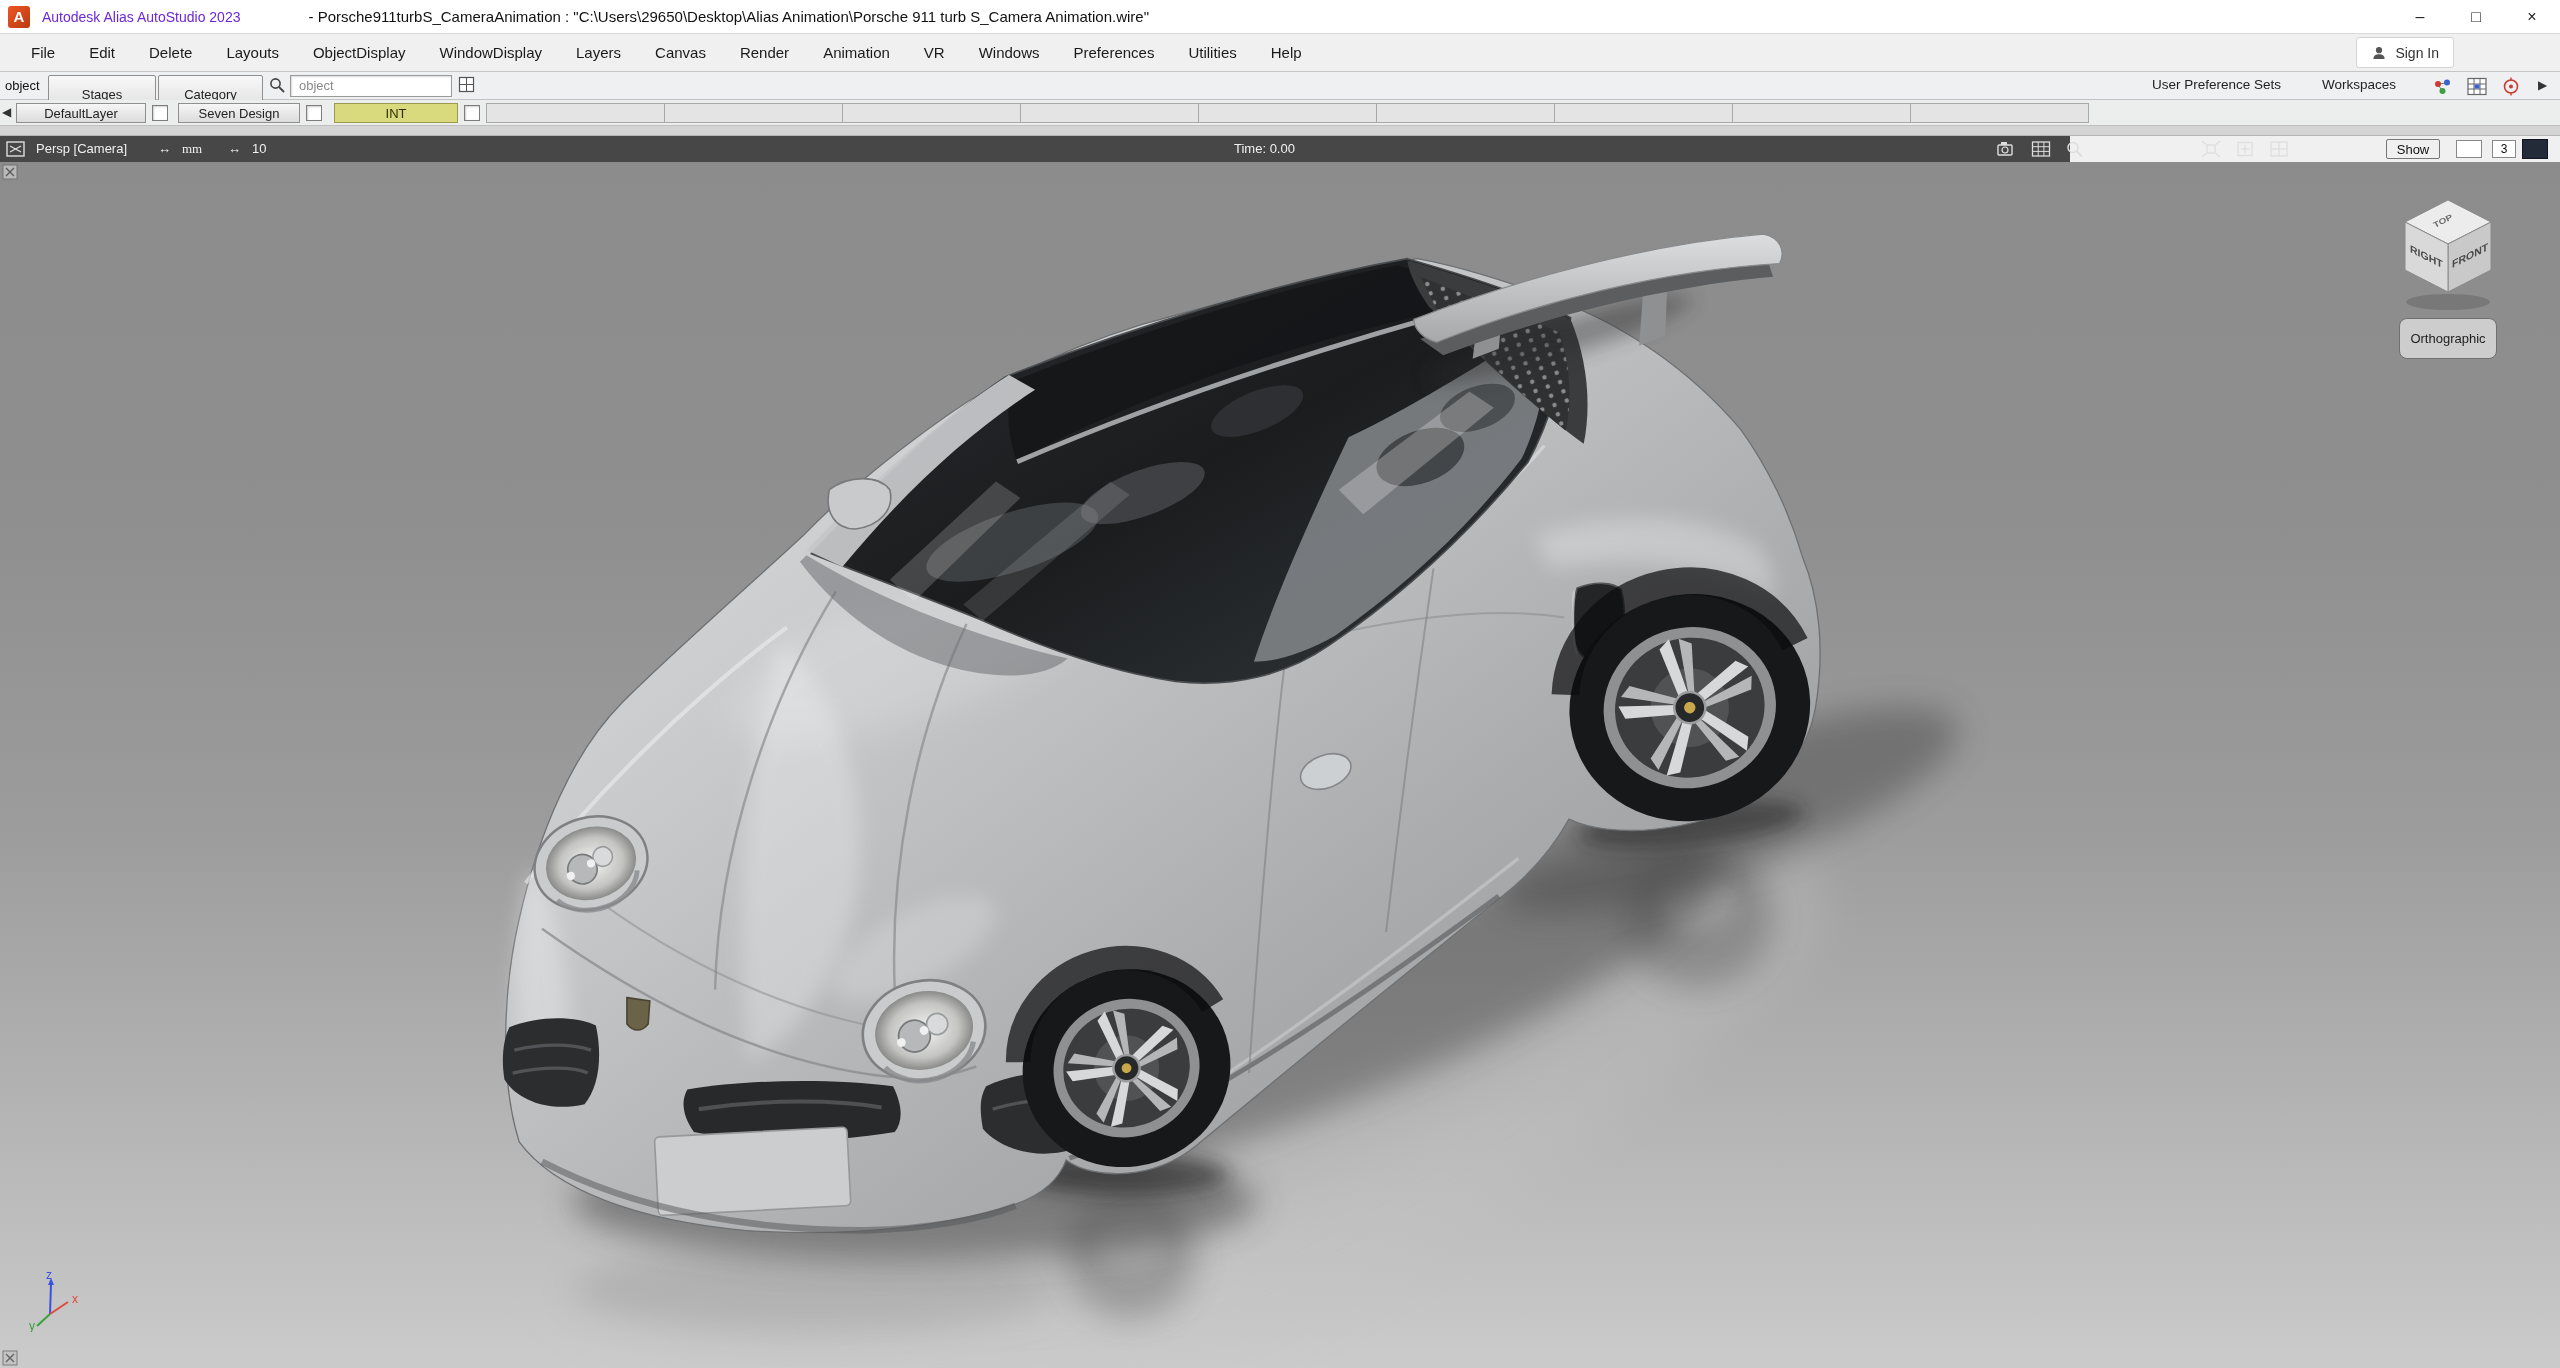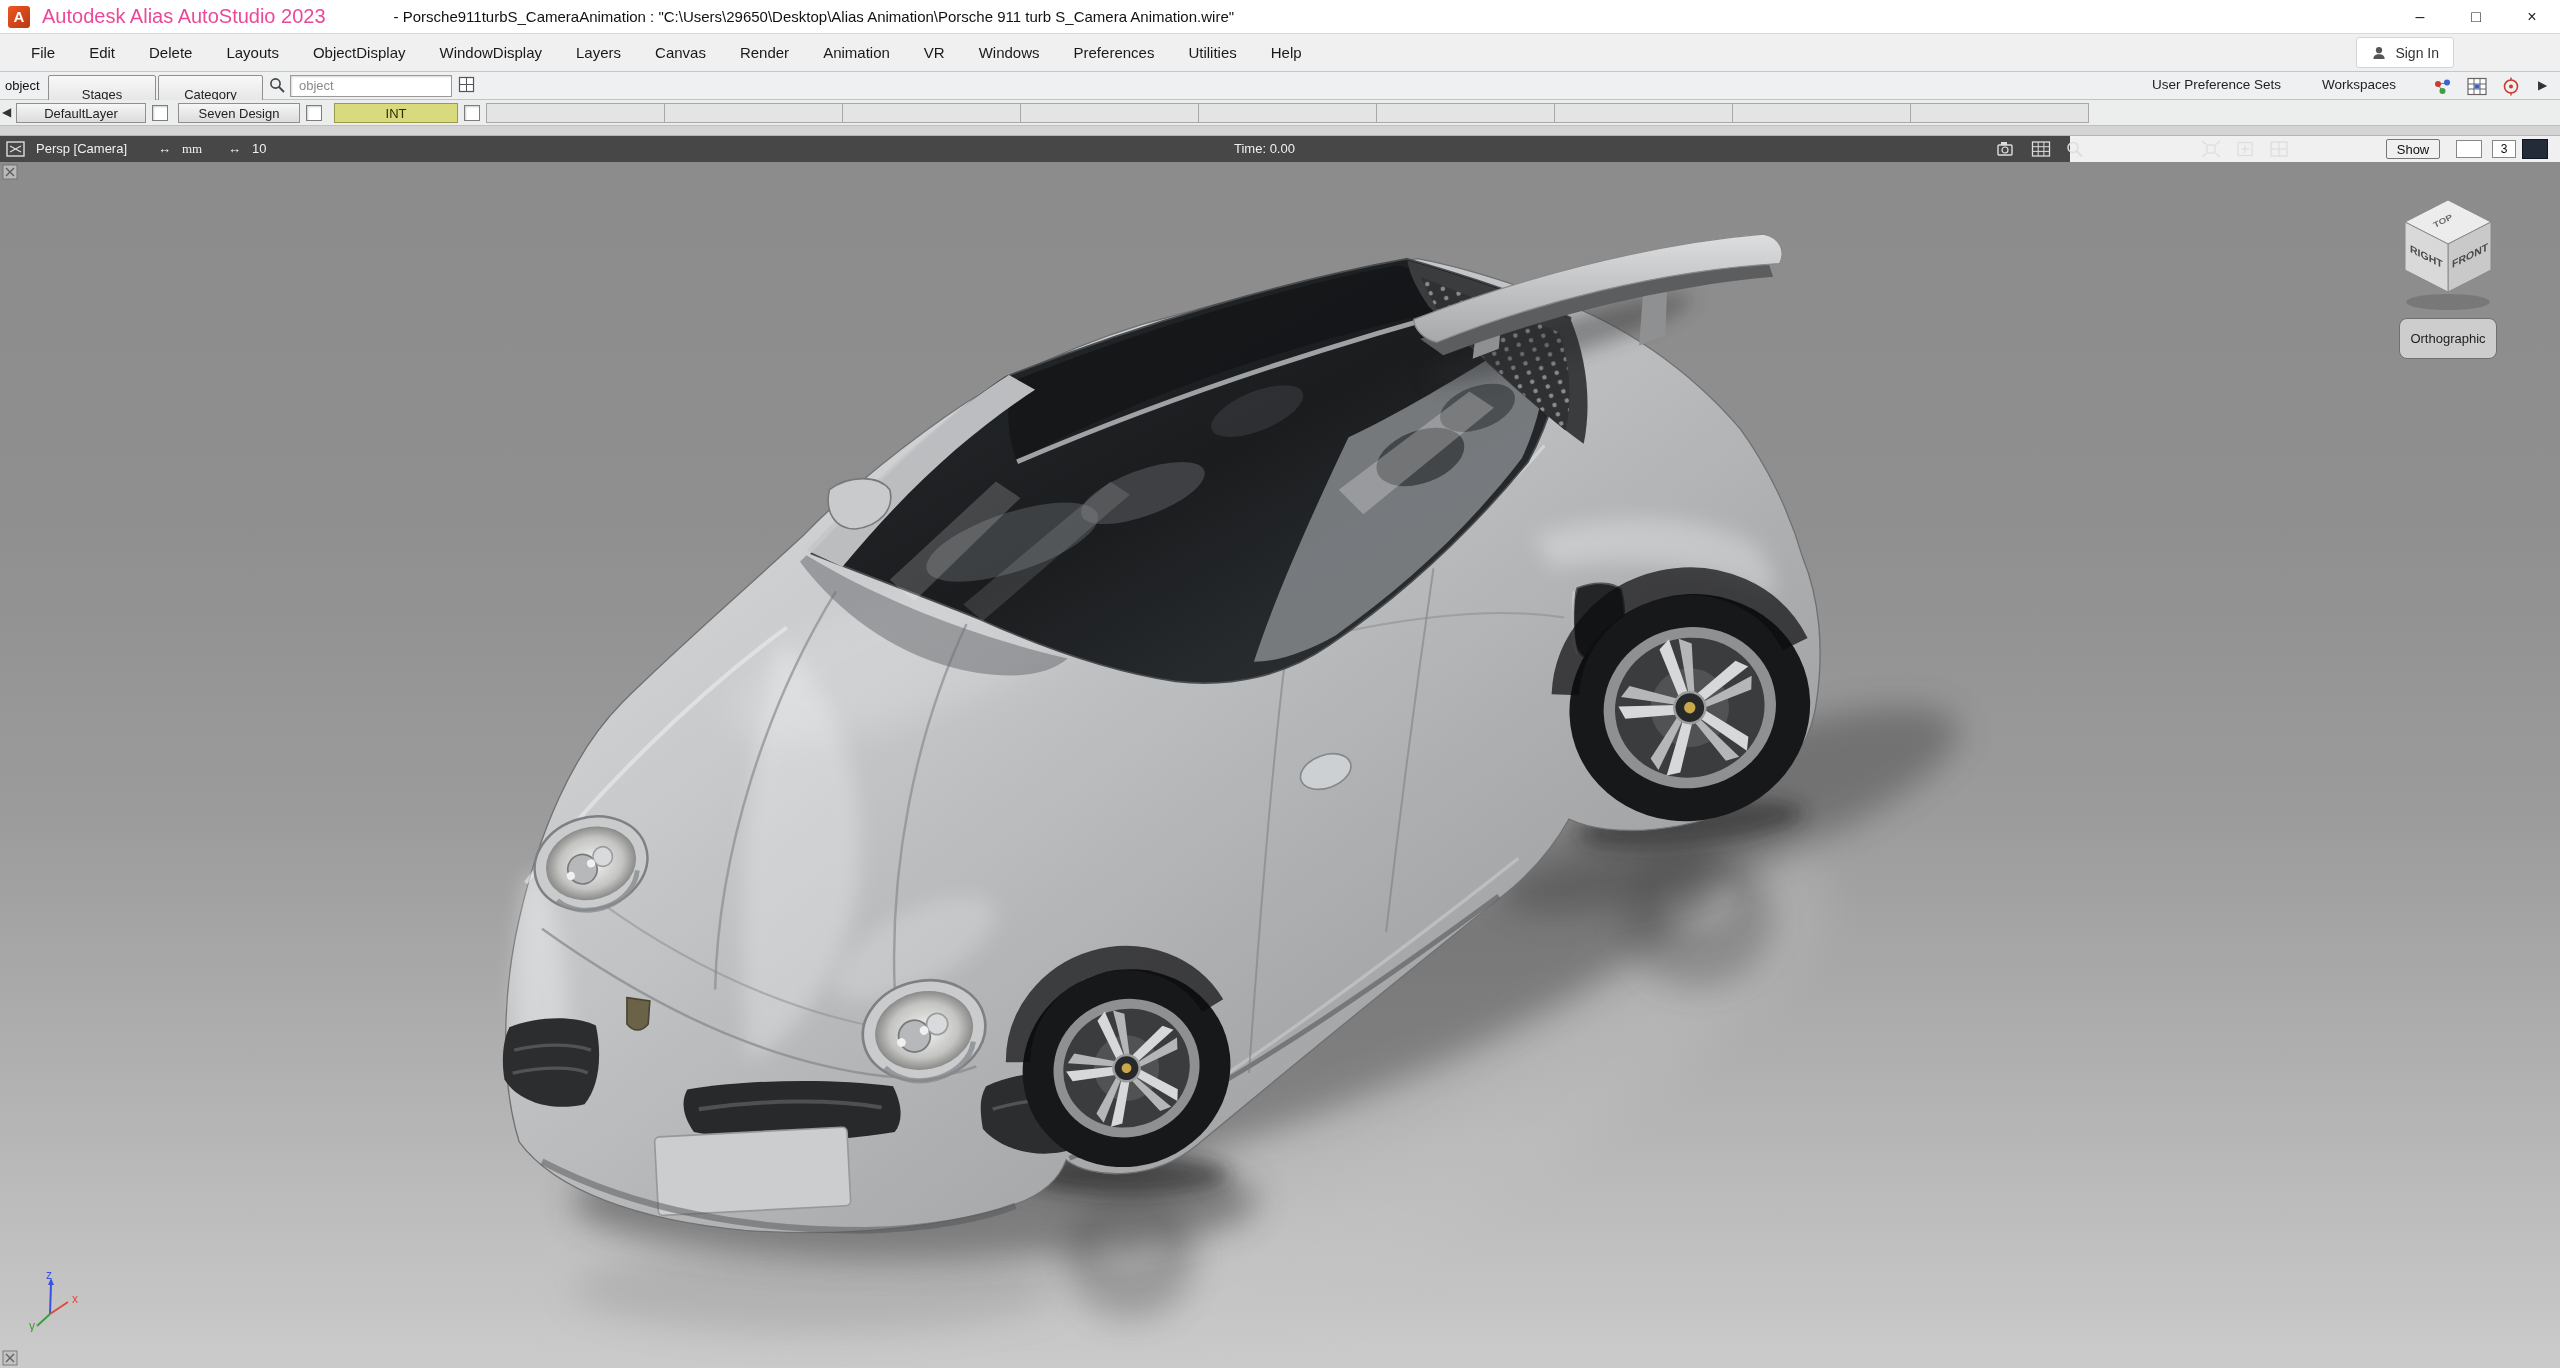--- a/index.html
+++ b/index.html
@@ -8,21 +8,21 @@
          font-family:"Liberation Sans", sans-serif; background:#f0f0f0; }
 
   
   .titlebar { position:absolute; left:0; top:0; width:2560px; height:34px;
               background:#ffffff; border-bottom:1px solid #d9d9d9;
               display:flex; align-items:center; }
   .app-icon { width:22px; height:22px; margin-left:8px; border-radius:3px;
               background:linear-gradient(135deg,#ee5622,#b93a12);
               color:#fff; font-weight:bold; font-size:15px;
               display:flex; align-items:center; justify-content:center; }
-  .title-text { font-size:20px; color:#ec4899; margin-left:12px; white-space:nowrap; }
+  .title-text { font-size:14px; color:#6d28d9; margin-left:12px; white-space:nowrap; }
   .doc-text { font-size:15px; color:#111; margin-left:68px; white-space:nowrap; }
   .win-btns { position:absolute; right:0; top:0; height:34px; display:flex; }
   .win-btn { width:56px; height:34px; display:flex; align-items:center; justify-content:center;
              font-size:16px; color:#222; cursor:default; }
 
   
   .menubar { position:absolute; left:0; top:34px; width:2560px; height:38px;
              background:#f0f0f0; border-bottom:1px solid #c6c6c6;
              display:flex; align-items:center; }
   .menu-item { padding:0 17px; font-size:15px; color:#1a1a1a; line-height:38px; }

